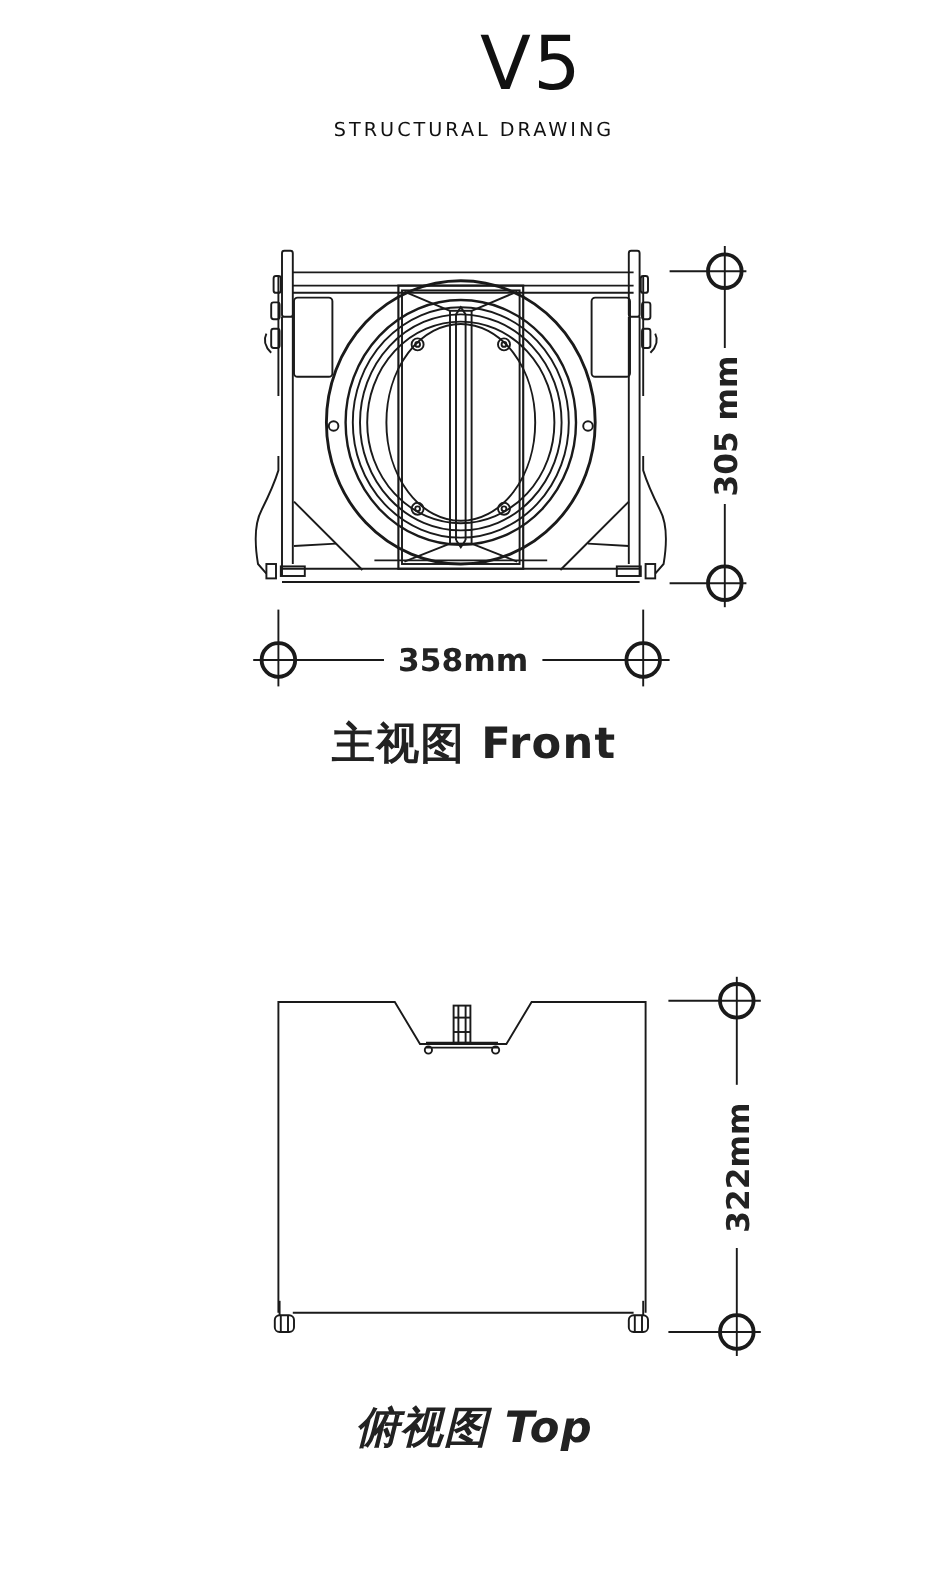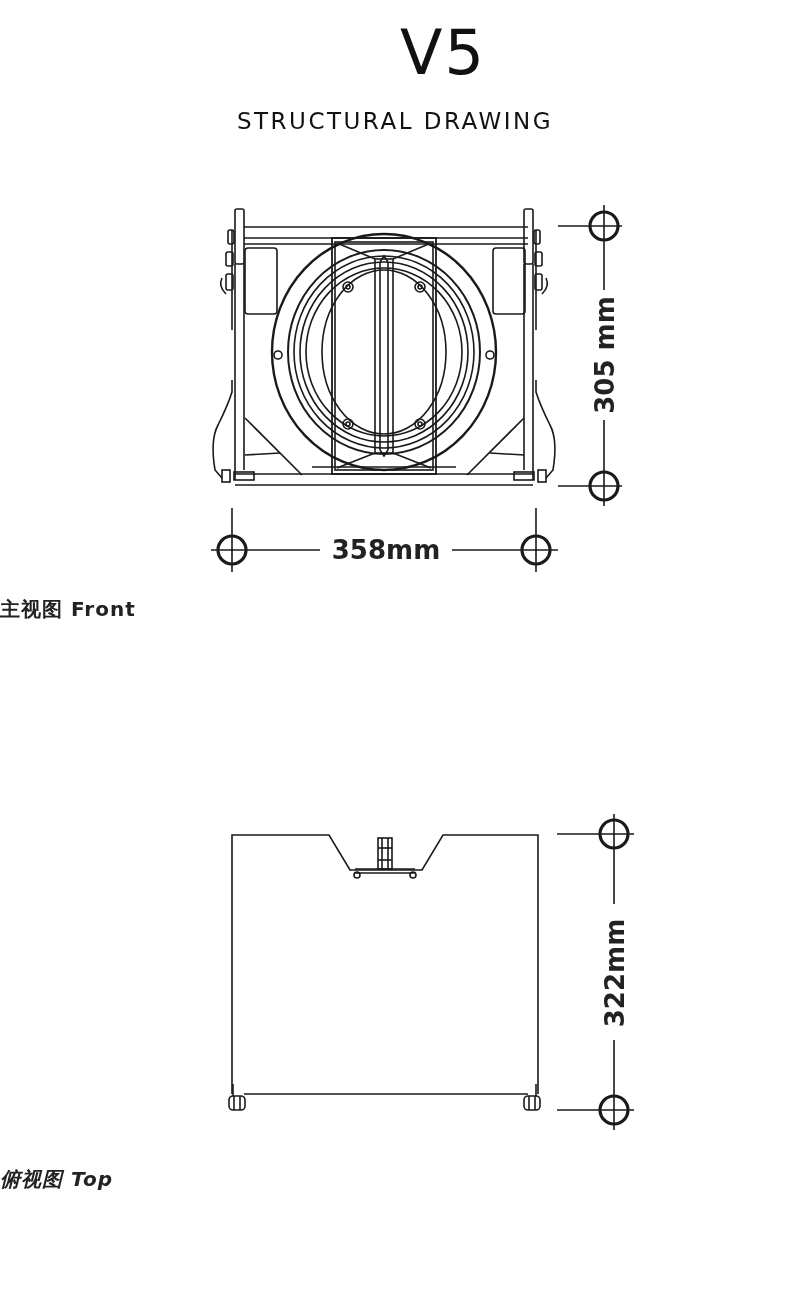--- a/index.html
+++ b/index.html
@@ -1,19 +1,19 @@
 <!DOCTYPE html>
 <html><head>
 <meta charset="utf-8">
 <style>
   html, body { margin:0; padding:0; background:#ffffff; }
   body { width:790px; height:1312px; position:relative; overflow:hidden; font-family:"DejaVu Sans", sans-serif; color:#1a1a1a; }
   .title { position:absolute; left:0; width:790px; top:14px; text-align:center; font-family:"DejaVu Sans", sans-serif; font-size:62px; font-weight:normal; letter-spacing:2px; color:#111; line-height:78px;margin-left:48px; }
-  .subtitle { position:absolute; left:0; width:790px; top:108px; text-align:center; font-family:"DejaVu Sans", sans-serif; font-size:23px; letter-spacing:2.5px; color:#111; }
-  .caption { position:absolute; left:0; width:790px; font-family:"DejaVu Sans", sans-serif; font-weight:bold; font-size:20px; letter-spacing:1px; color:#222; }
+  .subtitle { position:absolute; left:0; width:790px; top:98px; text-align:center; font-family:"DejaVu Sans", sans-serif; font-size:16px; letter-spacing:2.5px; color:#111; }
+  .caption { position:absolute; left:0; width:790px; text-align:center; font-family:"DejaVu Sans", sans-serif; font-weight:bold; font-size:36px; letter-spacing:1px; color:#222; }
   svg { position:absolute; left:0; top:0; }
   .dimtext { font-family:"DejaVu Sans", sans-serif; font-weight:bold; font-size:26px; fill:#222; }
 </style>
 </head>
 <body>
 
 <div class="title">V5</div>
 <div class="subtitle">STRUCTURAL DRAWING</div>
 
 <svg width="790" height="1312" viewBox="0 0 790 1312">

